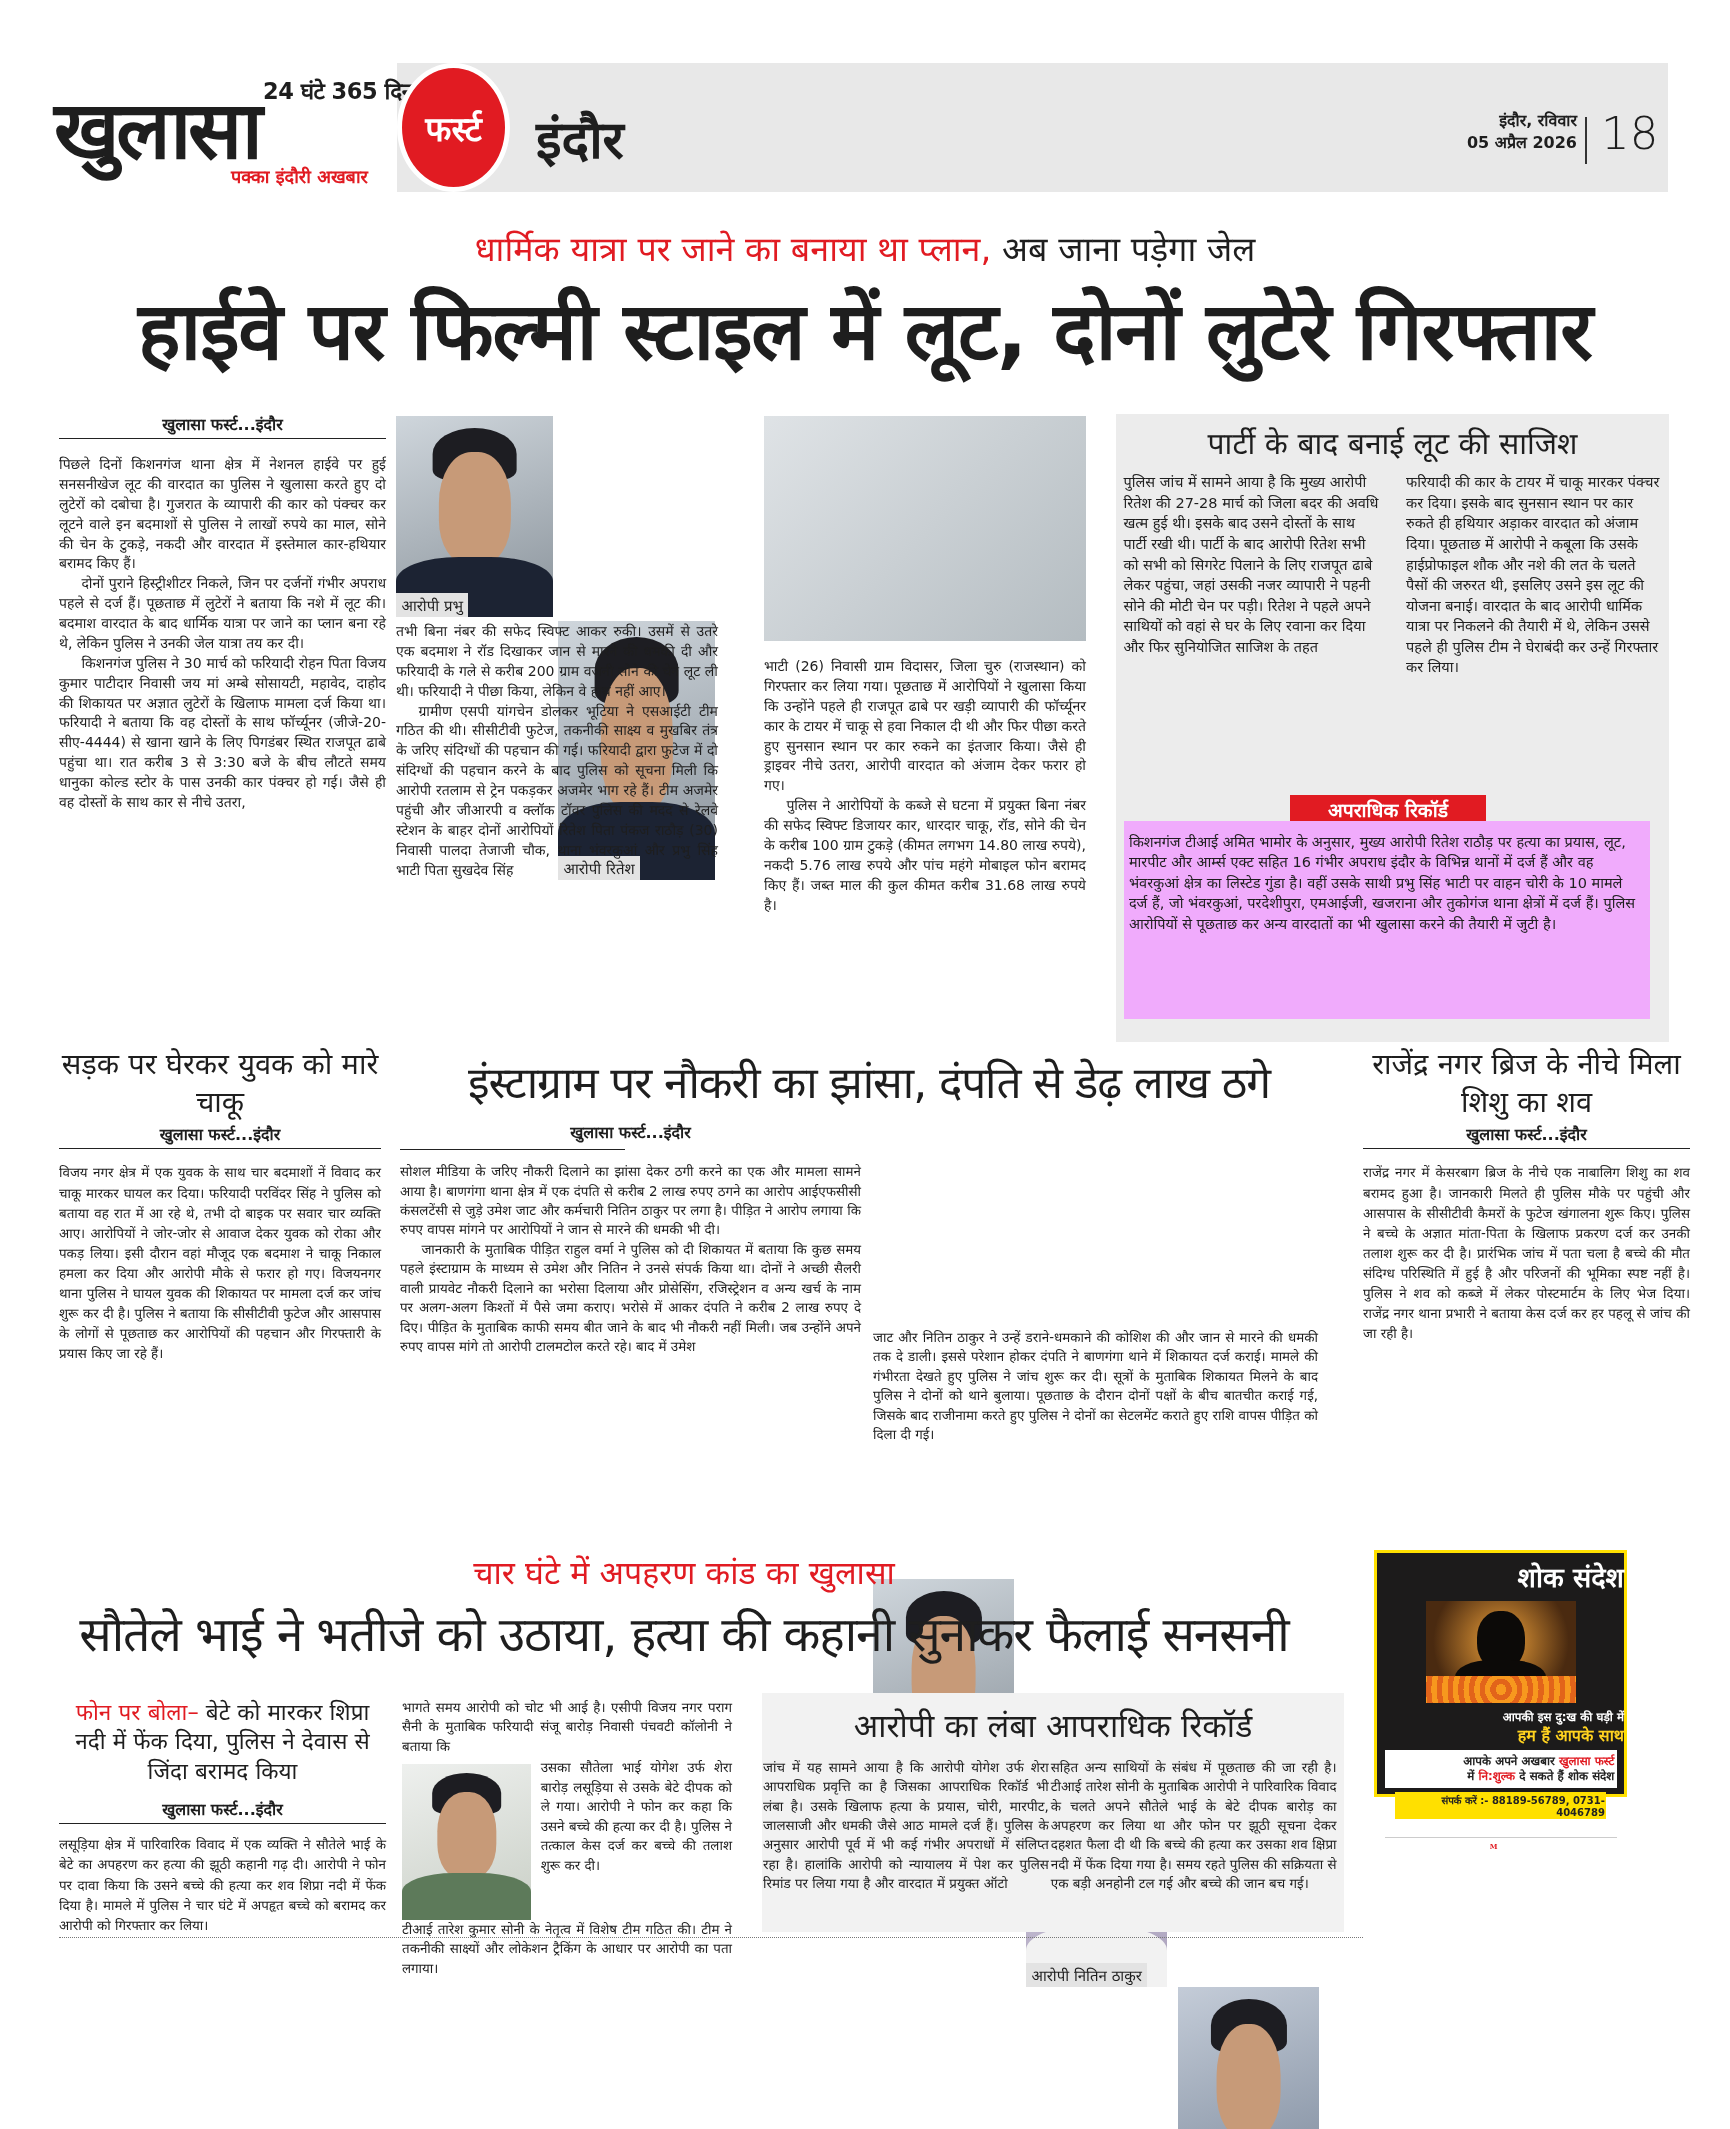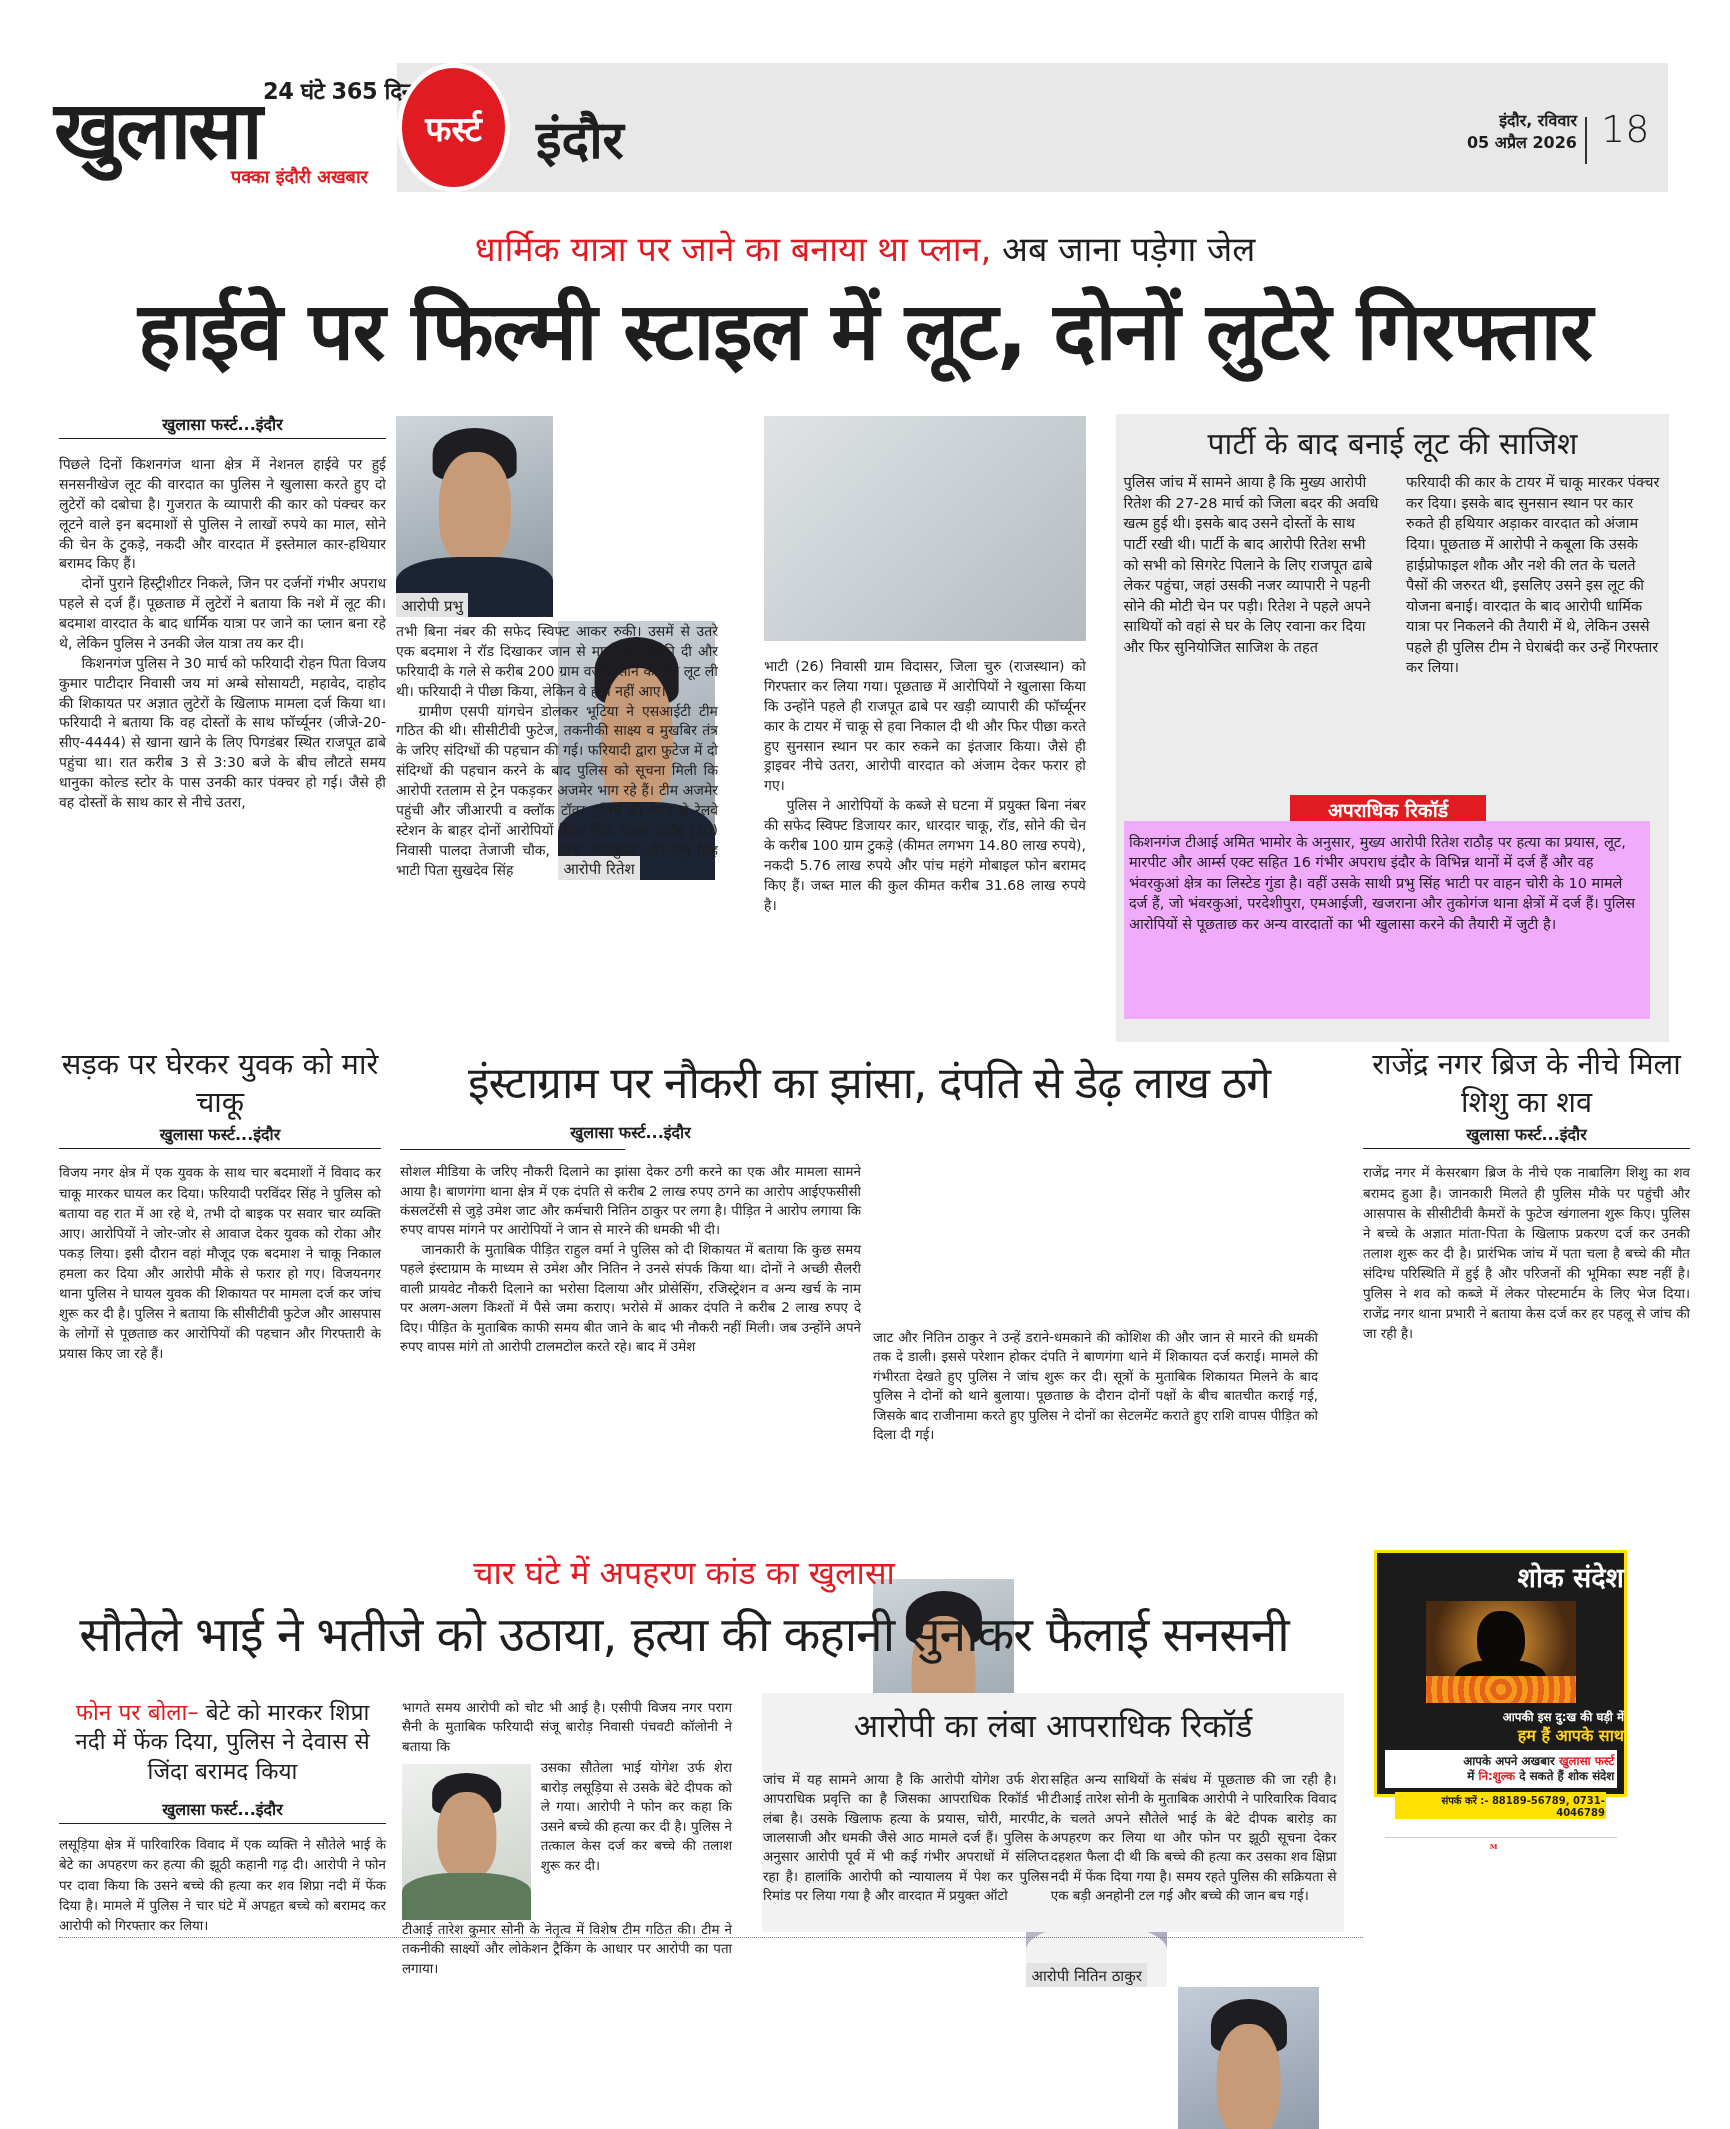--- a/index.html
+++ b/index.html
@@ -7,21 +7,21 @@
 .abs{position:absolute}
 .masthead-band{left:0;top:63px;width:1668px;height:129px;background:#e8e8e8}
 .logo-white{left:0;top:54px;width:397px;height:145px;background:#fff}
 .tagline-top{left:263px;top:75px;font-size:22.5px;font-weight:bold;letter-spacing:-0.5px}
 .logo-main{left:54px;top:91px;font-size:80px;font-weight:bold;letter-spacing:-3.2px;line-height:1}
 .logo-sub{left:231px;top:164px;font-size:18px;font-weight:bold;color:#e11b22}
 .logo-circle{left:397px;top:63px;width:113px;height:129px;border-radius:50%;background:#e11b22;border:5.4px solid #fff;display:flex;align-items:center;justify-content:center;color:#fff;font-size:34px;font-weight:bold}
 .edition{left:536px;top:102px;font-size:52px;font-weight:bold}
 .dateblock{left:1448px;top:110px;text-align:right;width:129px;font-weight:bold;font-size:16px;line-height:1.4}
 .pagesep{left:1585px;top:117px;width:2.1px;height:47px;background:#333}
-.pageno{left:1601px;top:107px;font-size:38px;font-weight:300}
+.pageno{left:1601px;top:107px;font-size:45px;font-weight:300}
 .kicker{width:100%;text-align:center;font-size:34px}
 .kicker .red{color:#e11b22}
 .headline{width:100%;text-align:center;font-weight:bold;letter-spacing:-1.1px;line-height:1.05}
 .byline{font-weight:bold;text-align:center;font-size:16px;padding-bottom:3px;border-bottom:1.6px solid #222}
 .col{font-size:14px;line-height:1.42;text-align:justify}
 .col p{text-indent:1.6em}
 .col p.first{text-indent:0}
 .photo{background:linear-gradient(160deg,#cfd6dc,#8a939b);position:relative;overflow:hidden}
 .photo .face{position:absolute;left:50%;top:18%;width:46%;height:56%;transform:translateX(-50%);border-radius:45% 45% 40% 40%;background:#c79a78}
 .photo .hair{position:absolute;left:50%;top:6%;width:54%;height:26%;transform:translateX(-50%);border-radius:50% 50% 20% 20%;background:#1d1d22}
@@ -159,21 +159,21 @@
         <div class="face"></div>
         <div class="shirt" style="background:#5d7a5a"></div>
     </div>
     <div class="col" style="font-size:13.4px;line-height:1.45">उसका सौतेला भाई योगेश उर्फ शेरा बारोड़ लसूड़िया से उसके बेटे दीपक को ले गया। आरोपी ने फोन कर कहा कि उसने बच्चे की हत्या कर दी है। पुलिस ने तत्काल केस दर्ज कर बच्चे की तलाश शुरू कर दी।</div>
   </div>
   <div class="col" style="font-size:13.4px;line-height:1.45">टीआई तारेश कुमार सोनी के नेतृत्व में विशेष टीम गठित की। टीम ने तकनीकी साक्ष्यों और लोकेशन ट्रैकिंग के आधार पर आरोपी का पता लगाया।</div>
 </div>
 
 <div class="abs graybox" style="left:762px;top:1693px;width:582px;height:239px;background:#f2f2f2">
   <div style="text-align:center;font-size:32px;margin-top:9.7px">आरोपी का लंबा आपराधिक रिकॉर्ड</div>
-  <div style="display:flex;gap:2px;padding:0 0 0 1.1px;margin-top:24px">
+  <div style="display:flex;gap:2px;padding:0 0 0 1.1px;margin-top:12px">
     <div class="col" style="flex:1;font-size:13.4px;line-height:1.45">जांच में यह सामने आया है कि आरोपी योगेश उर्फ शेरा आपराधिक प्रवृत्ति का है जिसका आपराधिक रिकॉर्ड भी लंबा है। उसके खिलाफ हत्या के प्रयास, चोरी, मारपीट, जालसाजी और धमकी जैसे आठ मामले दर्ज हैं। पुलिस के अनुसार आरोपी पूर्व में भी कई गंभीर अपराधों में संलिप्त रहा है। हालांकि आरोपी को न्यायालय में पेश कर पुलिस रिमांड पर लिया गया है और वारदात में प्रयुक्त ऑटो</div>
     <div class="col" style="flex:1;font-size:13.4px;line-height:1.45;padding-right:7.5px">सहित अन्य साथियों के संबंध में पूछताछ की जा रही है। टीआई तारेश सोनी के मुताबिक आरोपी ने पारिवारिक विवाद के चलते अपने सौतेले भाई के बेटे दीपक बारोड़ का अपहरण कर लिया था और फोन पर झूठी सूचना देकर दहशत फैला दी थी कि बच्चे की हत्या कर उसका शव क्षिप्रा नदी में फेंक दिया गया है। समय रहते पुलिस की सक्रियता से एक बड़ी अनहोनी टल गई और बच्चे की जान बच गई।</div>
   </div>
 </div>
 
 <div class="abs dotted" style="left:59px;top:1937px;width:1304px"></div>
 
 <div class="abs ad" style="left:1374px;top:1550px;width:253px;height:247px">
   <div style="font-size:27px;font-weight:bold;margin-top:5.4px">शोक संदेश</div>
   <div style="width:150px;height:102px;margin:5.4px auto 0;background:radial-gradient(circle at 50% 40%,#f0a23a,#4a2a10 70%);position:relative">

